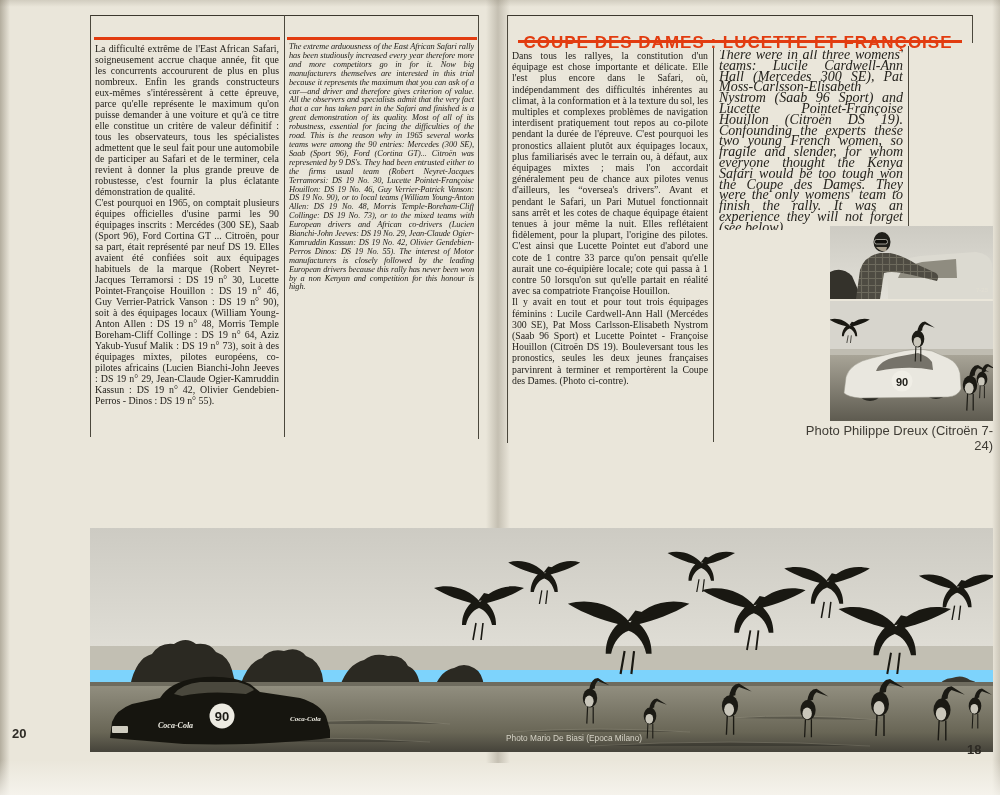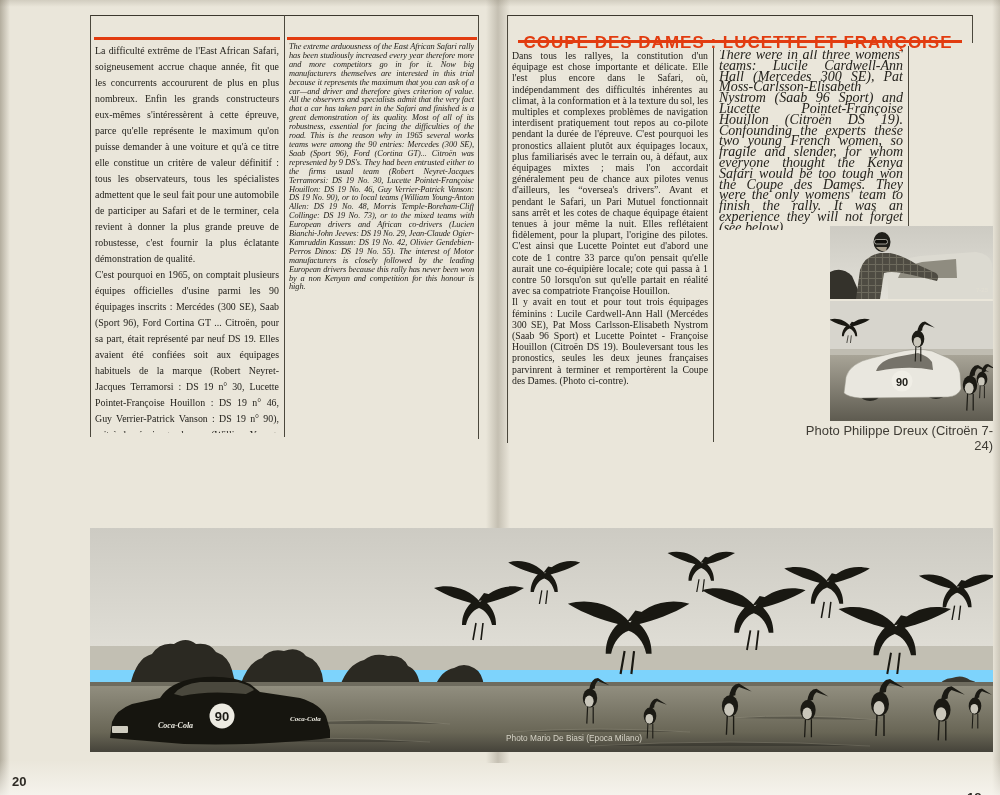--- a/index.html
+++ b/index.html
@@ -17,31 +17,31 @@
           background:linear-gradient(90deg,rgba(110,102,85,0),rgba(110,102,85,.30) 50%,rgba(110,102,85,0));}
   .hrule{position:absolute;height:1px;background:#3c382e;}
   .vrule{position:absolute;width:1px;background:#4b473c;}
   .red-rule{position:absolute;height:3px;background:var(--red,#e23c10);}
   .col-title{position:absolute;font-family:"Liberation Sans",sans-serif;font-weight:700;
              color:var(--red,#e23c10);text-align:center;white-space:nowrap;overflow:hidden;}
   .t-small{font-size:15.5px;line-height:19px;letter-spacing:.5px;}
   .t-big{font-size:17px;line-height:21px;letter-spacing:1px;}
   .body{position:absolute;text-align:justify;overflow:hidden;}
   .body p{margin:0;}
-  .fr-left{left:95px;top:43px;width:184px;height:390px;font-size:9.9px;line-height:16px;}
+  .fr-left{left:95px;top:43px;width:184px;height:390px;font-size:9.9px;line-height:11px;}
   .en-left{left:289px;top:43px;width:185px;height:394px;font-size:8.4px;line-height:8.9px;
            font-style:italic;letter-spacing:-.1px;}
   .fr-right{left:512px;top:50px;width:196px;height:392px;font-size:9.8px;line-height:11.2px;}
   .en-right{left:719px;top:50px;width:184px;height:180px;font-size:14px;line-height:10.8px;
             font-style:italic;}
   .photo{position:absolute;overflow:hidden;background:#7dd3fc;}
   .ph-caption{position:absolute;left:793px;top:423px;width:200px;text-align:right;
               font-family:"Liberation Sans",sans-serif;font-size:13px;color:#3f3c35;}
   .pagenum{position:absolute;font-family:"Liberation Sans",sans-serif;font-weight:700;
-           font-size:13px;color:#2e2b25;margin-top:48px;}
+           font-size:13px;color:#2e2b25;}
 </style>
 </head>
 <body>
 
 <div class="scan">
 
   <svg width="0" height="0" style="position:absolute" aria-hidden="true">
     <defs>
       <linearGradient id="skyg" x1="0" y1="0" x2="0" y2="1">
         <stop offset="0" stop-color="#cdcbc3"></stop>

